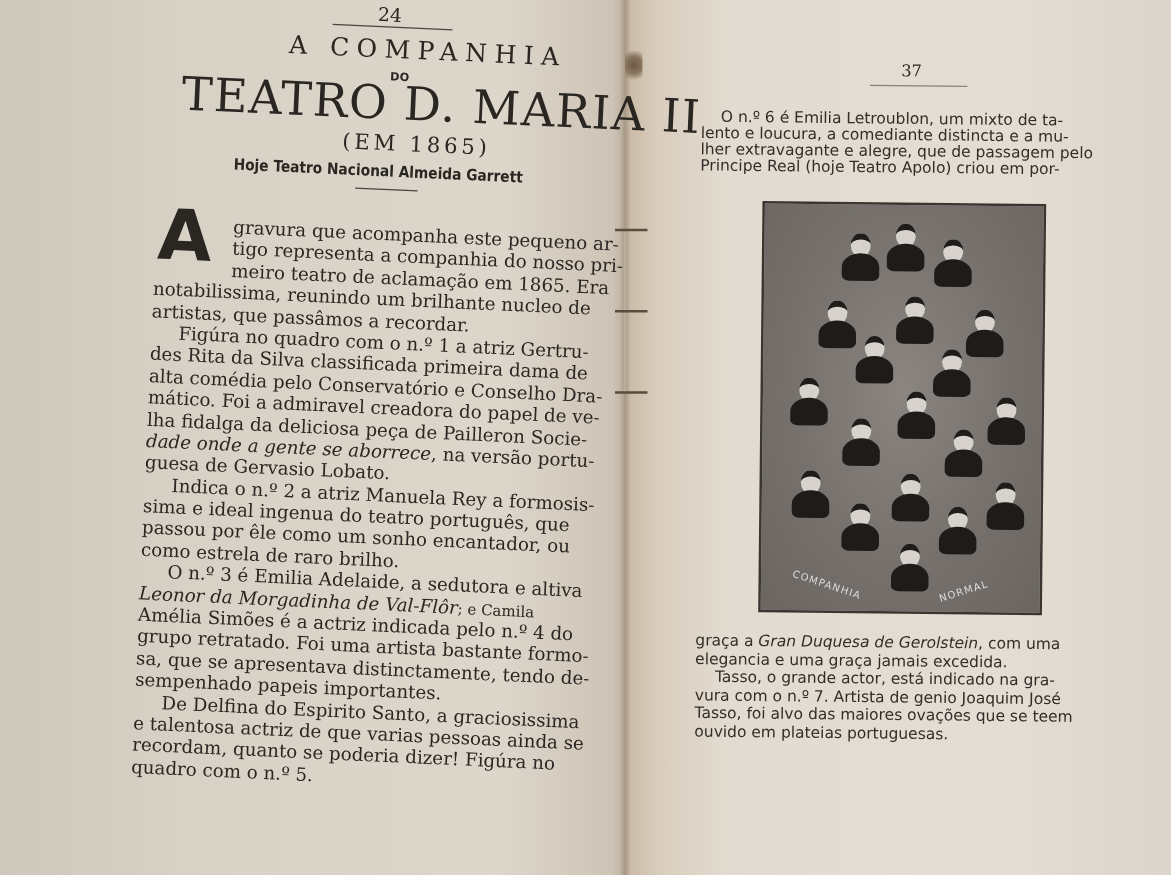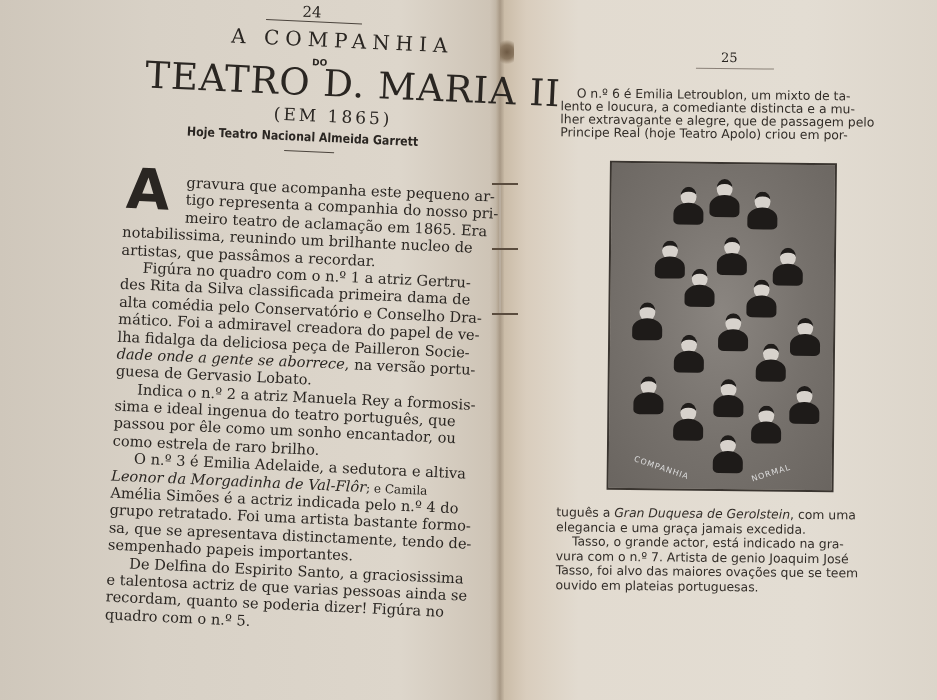--- a/index.html
+++ b/index.html
@@ -111,21 +111,21 @@
     <span class="ln">sa, que se apresentava distinctamente, tendo de-</span>
     <span class="ln">sempenhado papeis importantes.</span>
     <span class="ln p-ind">De Delfina do Espirito Santo, a graciosissima</span>
     <span class="ln">e talentosa actriz de que varias pessoas ainda se</span>
     <span class="ln">recordam, quanto se poderia dizer! Figúra no</span>
     <span class="ln">quadro com o n.º 5.</span>
   </div>
 </div>
 
 <div class="right-content">
-  <div class="page-num-right">25</div>
+  <div class="page-num-right">37</div>
   <div class="rule" style="left:193px;top:68px;width:78px;background:#8a8178;"></div>
 
   <div class="body-right">
     <span class="ln p-ind2">O n.º 6 é Emilia Letroublon, um mixto de ta-</span>
     <span class="ln">lento e loucura, a comediante distincta e a mu-</span>
     <span class="ln">lher extravagante e alegre, que de passagem pelo</span>
     <span class="ln">Principe Real (hoje Teatro Apolo) criou em por-</span>
   </div>
 
   <div class="photo">
@@ -203,20 +203,20 @@
       </div>
     <div class="portrait" style="left:104px;top:268px">
         <div class="head"></div>
         <div class="body"></div>
       </div>
     <div class="photo-caption-l">COMPANHIA</div>
     <div class="photo-caption-r">NORMAL</div>
   </div>
 
   <div class="body-right2">
-    <span class="ln"><span>tuguês a </span><i>Gran Duquesa de Gerolstein</i><span>, com uma</span></span>
+    <span class="ln"><span>graça a </span><i>Gran Duquesa de Gerolstein</i><span>, com uma</span></span>
     <span class="ln">elegancia e uma graça jamais excedida.</span>
     <span class="ln p-ind2">Tasso, o grande actor, está indicado na gra-</span>
     <span class="ln">vura com o n.º 7. Artista de genio Joaquim José</span>
     <span class="ln">Tasso, foi alvo das maiores ovações que se teem</span>
     <span class="ln">ouvido em plateias portuguesas.</span>
   </div>
 </div>
 
 </body></html>

